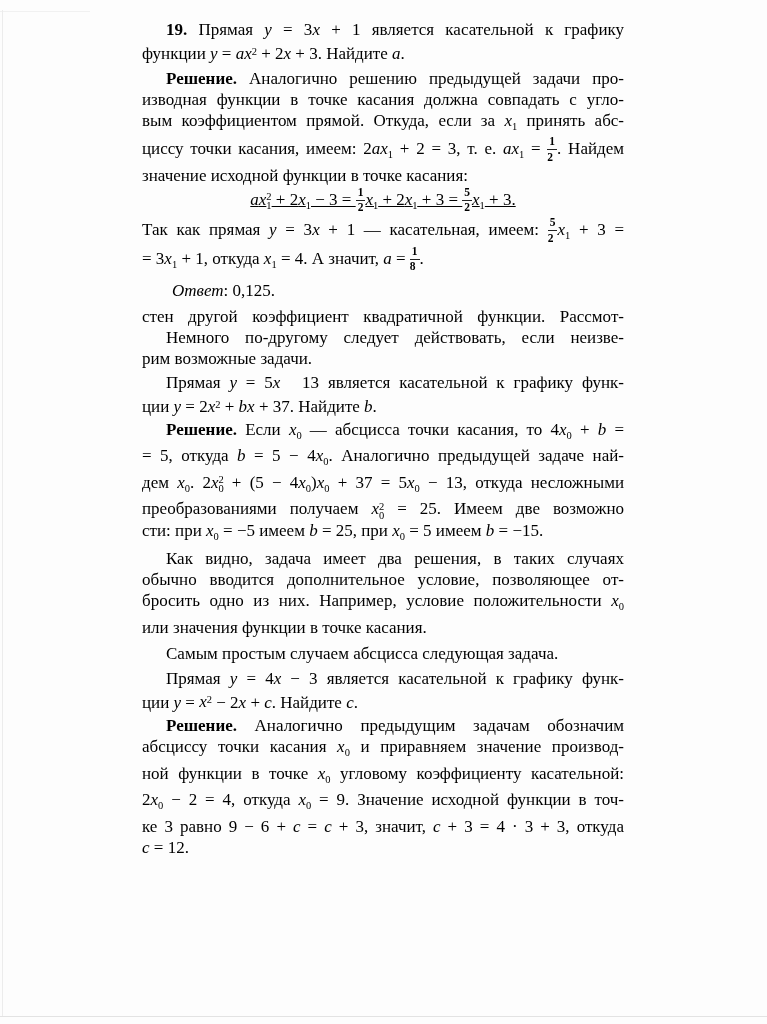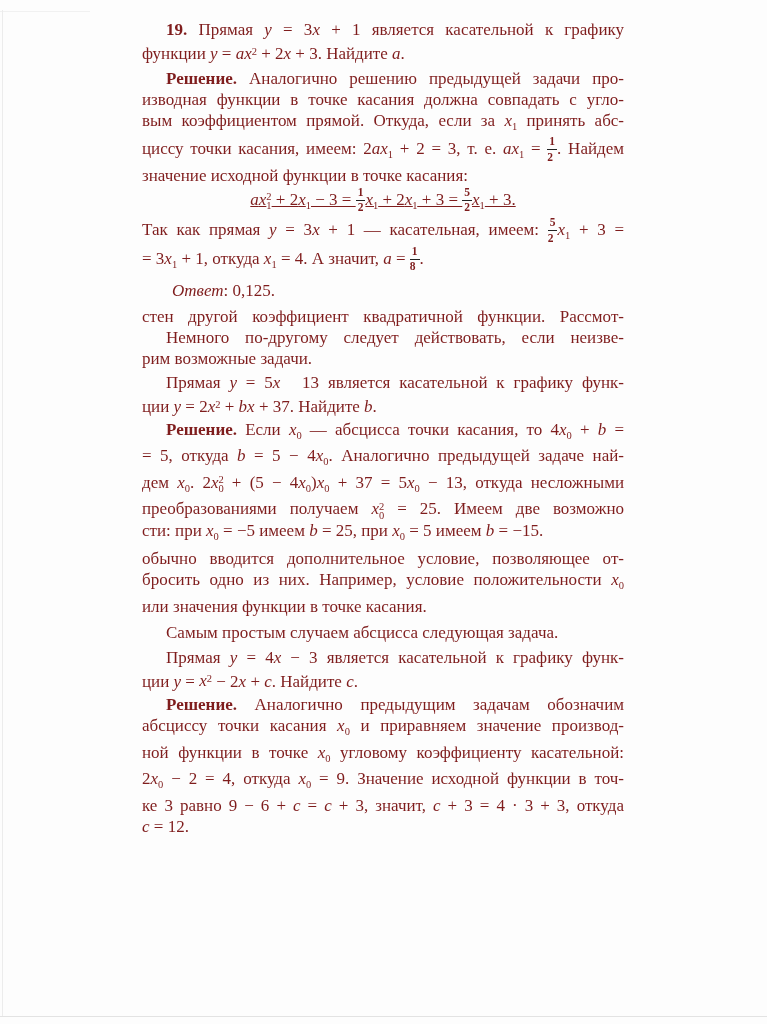--- a/index.html
+++ b/index.html
@@ -55,21 +55,21 @@
   .frac .fn { display: block; padding: 0 2px 1.5px; border-bottom: 1px solid #222; }
   .frac .fd { display: block; padding-top: 1.5px; }
 </style>
 </head>
 <body>
 
 <div class="page" style="background: rgb(253, 253, 253);">
   <div class="edge-top"></div>
   <div class="edge-left"></div>
   <div class="edge-bottom"></div>
-  <div class="column" style="color: #7f1d1d;">
+  <div class="column" style="color: #000000;">
       <div class="para">
         <div class="line j" style="text-indent: 24px;"><span class="b">19.</span><span> Прямая </span><span class="i">y</span><span> = 3</span><span class="i">x</span><span> + 1 является касательной к графику</span></div>
         <div class="line last"><span>функции </span><span class="i">y</span><span> = </span><span class="i">a</span><span><span class="i">x</span><span class="sup">2</span></span><span> + 2</span><span class="i">x</span><span> + 3. Найдите </span><span class="i">a</span><span>.</span></div>
       </div>
       <div class="para" style="margin-top: 4px;">
         <div class="line j" style="text-indent: 24px;"><span class="b">Решение.</span><span> Аналогично решению предыдущей задачи про-</span></div>
         <div class="line j"><span>изводная функции в точке касания должна совпадать с угло-</span></div>
         <div class="line j"><span>вым коэффициентом прямой. Откуда, если за </span><span><span class="i">x</span><span class="sub">1</span></span><span> принять абс-</span></div>
         <div class="line j"><span>циссу точки касания, имеем: 2</span><span class="i">a</span><span><span class="i">x</span><span class="sub">1</span></span><span> + 2 = 3, т. е. </span><span class="i">a</span><span><span class="i">x</span><span class="sub">1</span></span><span> = </span><span class="frac"><span class="fn">1</span><span class="fd">2</span></span><span>. Найдем</span></div>
         <div class="line last"><span>значение исходной функции в точке касания:</span></div>
@@ -94,20 +94,21 @@
         <div class="line last"><span>ции </span><span class="i">y</span><span> = 2</span><span><span class="i">x</span><span class="sup">2</span></span><span> + </span><span class="i">bx</span><span> + 37. Найдите </span><span class="i">b</span><span>.</span></div>
       </div>
       <div class="para" style="margin-top: 2px;">
         <div class="line j" style="text-indent: 24px;"><span class="b">Решение.</span><span> Если </span><span><span class="i">x</span><span class="sub">0</span></span><span> — абсцисса точки касания, то 4</span><span><span class="i">x</span><span class="sub">0</span></span><span> + </span><span class="i">b</span><span> =</span></div>
         <div class="line j"><span>= 5, откуда </span><span class="i">b</span><span> = 5 − 4</span><span><span class="i">x</span><span class="sub">0</span></span><span>. Аналогично предыдущей задаче най-</span></div>
         <div class="line j"><span>дем </span><span><span class="i">x</span><span class="sub">0</span></span><span>. 2</span><span><span class="i">x</span><span class="stack"><span>2</span><span>0</span></span></span><span> + (5 − 4</span><span><span class="i">x</span><span class="sub">0</span></span><span>)</span><span><span class="i">x</span><span class="sub">0</span></span><span> + 37 = 5</span><span><span class="i">x</span><span class="sub">0</span></span><span> − 13, откуда несложными</span></div>
         <div class="line j"><span>преобразованиями получаем </span><span><span class="i">x</span><span class="stack"><span>2</span><span>0</span></span></span><span> = 25. Имеем две возможно</span></div>
         <div class="line last"><span>сти: при </span><span><span class="i">x</span><span class="sub">0</span></span><span> = −5 имеем </span><span class="i">b</span><span> = 25, при </span><span><span class="i">x</span><span class="sub">0</span></span><span> = 5 имеем </span><span class="i">b</span><span> = −15.</span></div>
       </div>
       <div class="para" style="margin-top: 2px;">
+        <div class="line j" style="text-indent: 24px;"><span>Как видно, задача имеет два решения, в таких случаях</span></div>
         <div class="line j"><span>обычно вводится дополнительное условие, позволяющее от-</span></div>
         <div class="line j"><span>бросить одно из них. Например, условие положительности </span><span><span class="i">x</span><span class="sub">0</span></span></div>
         <div class="line last"><span>или значения функции в точке касания.</span></div>
       </div>
       <div class="para" style="margin-top: 5px;">
         <div class="line last" style="text-indent: 24px;"><span>Самым простым случаем абсцисса следующая задача.</span></div>
       </div>
       <div class="para" style="margin-top: 4px;">
         <div class="line j" style="text-indent: 24px;"><span>Прямая </span><span class="i">y</span><span> = 4</span><span class="i">x</span><span> − 3 является касательной к графику функ-</span></div>
         <div class="line last"><span>ции </span><span class="i">y</span><span> = </span><span><span class="i">x</span><span class="sup">2</span></span><span> − 2</span><span class="i">x</span><span> + </span><span class="i">c</span><span>. Найдите </span><span class="i">c</span><span>.</span></div>

